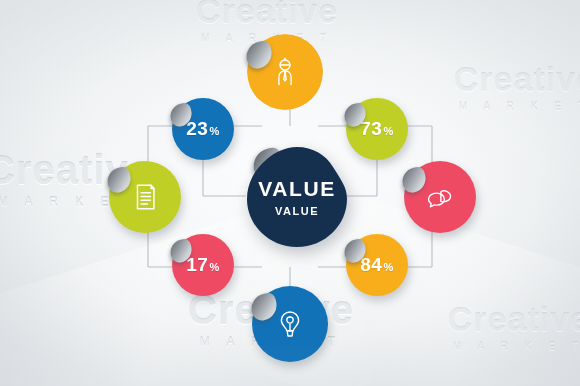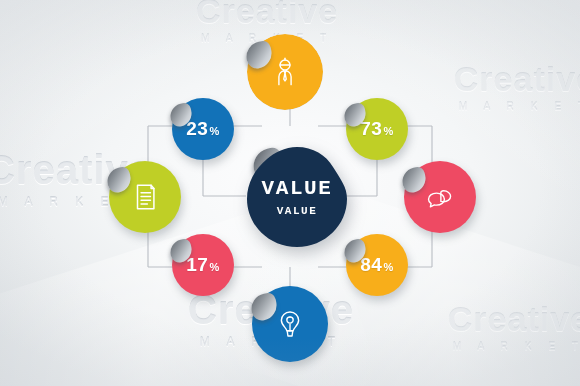--- a/index.html
+++ b/index.html
@@ -56,21 +56,21 @@
         z-index:3;}
 
   .pct{color:#ffffff;font-weight:bold;letter-spacing:.5px;
        text-shadow:0 1px 1px rgba(0,0,0,.12);}
   .pct .sym{font-size:.58em;font-weight:bold;margin-left:1px;}
 
   
   #center{position:absolute;}
   .ctext{position:absolute;left:0;top:0;width:100%;height:100%;
         display:flex;flex-direction:column;align-items:center;justify-content:center;
-        color:#fff;z-index:5;font-family:Liberation Mono, monospace;}
+        color:#fff;z-index:5;}
   .ctext .big{font-size:21px;font-weight:bold;letter-spacing:1.6px;line-height:1;}
   .ctext .small{font-size:11px;font-weight:bold;letter-spacing:1.5px;margin-top:6px;}
 
   .ico{width:30px;height:30px;display:block;}
 </style>
 </head>
 <body>
 
 <div id="stage">
 

